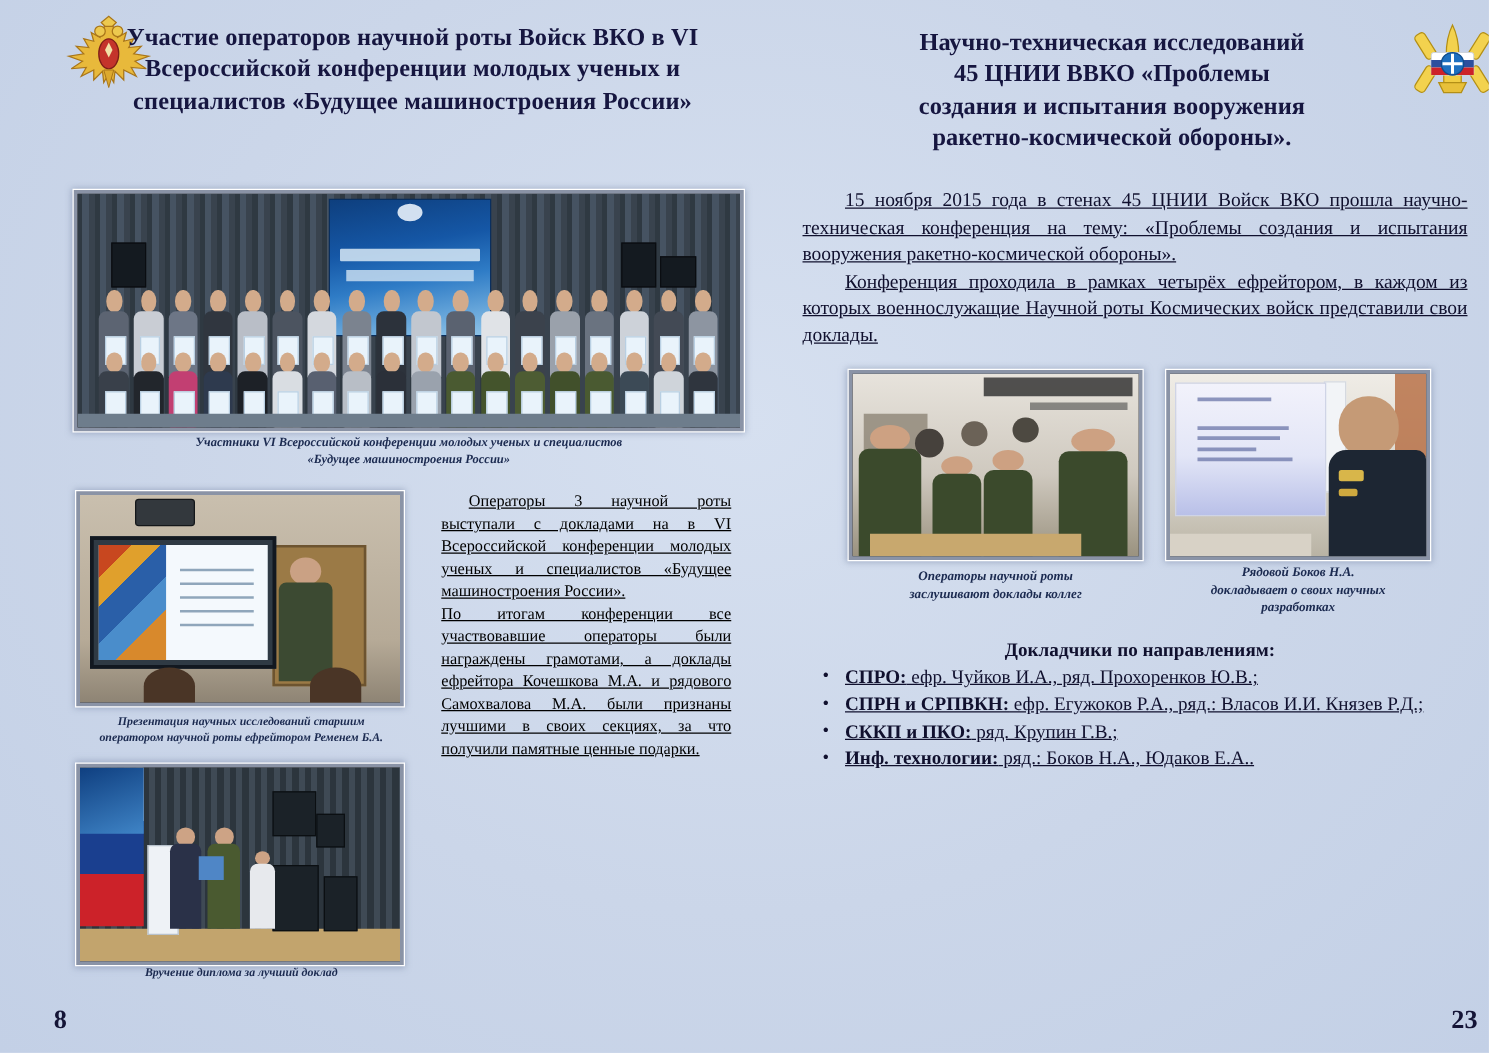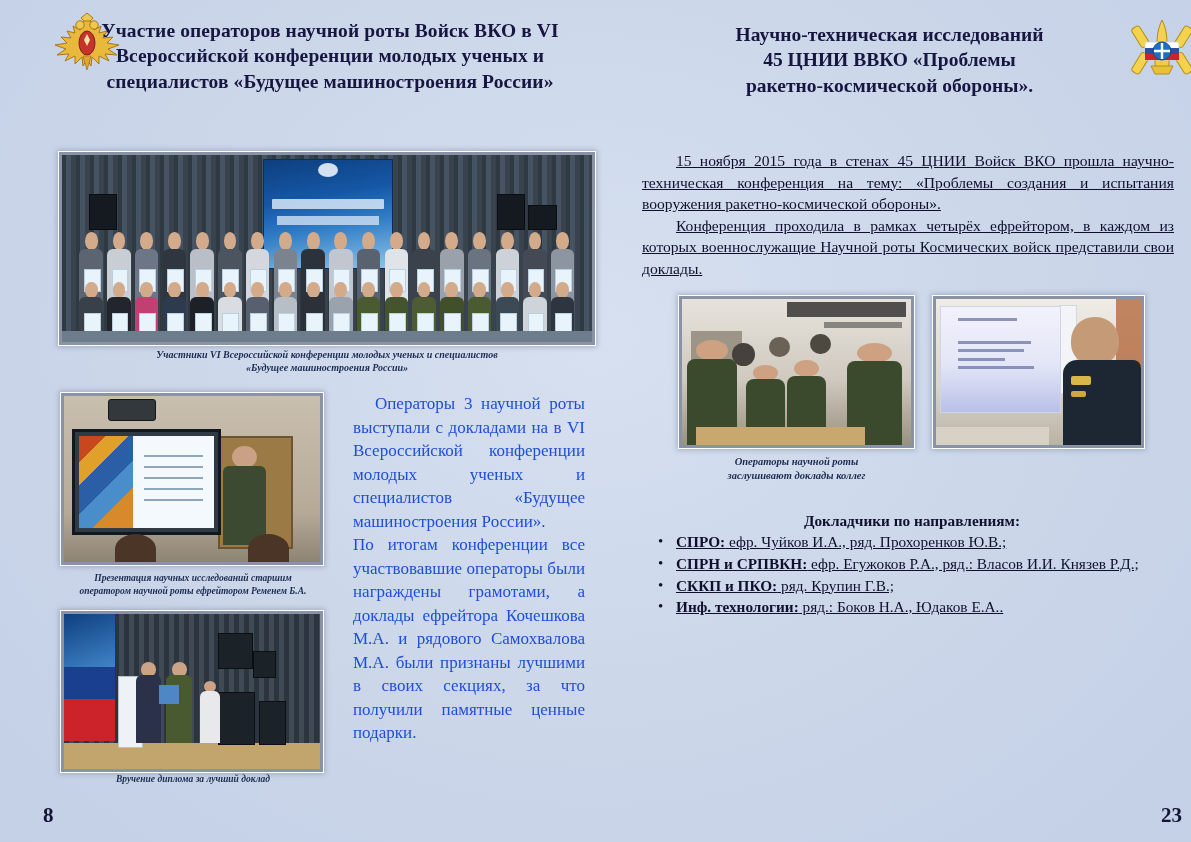--- a/index.html
+++ b/index.html
@@ -129,22 +129,23 @@
   .body-text{
     position:absolute;
     font-family:"Liberation Serif", serif;
     color:#10102e;
     text-align:justify;
   }
   .body-text p{margin:0;text-indent:34px;text-decoration:underline;}
 
   .left-col-text{
     position:absolute;left:336px;top:392px;width:232px;
-    font-size:17px;line-height:1.385;color:#1d4ed8;
+    font-size:13px;line-height:1.385;color:#000000;
     text-align:justify;
+    text-decoration:underline;
   }
   .left-col-text p{margin:0;}
   .left-col-text p.first{text-indent:22px;}
 
   .speakers{
     position:absolute;left:625px;top:512px;width:540px;
     font-size:15.3px;color:#10102e;
   }
   .speakers .ttl{text-align:center;font-weight:bold;margin-bottom:2px;}
   .speakers ul{margin:0;padding:0 0 0 34px;list-style:none;}
@@ -489,20 +490,21 @@
           <rect x="16" y="40" width="34" height="6" fill="#cc2229"></rect>
           <circle cx="33" cy="37" r="9" fill="#1d6fbf" stroke="#0f4c8c" stroke-width="1"></circle>
           <path d="M33 29 L33 45 M25 37 L41 37" stroke="#ffffff" stroke-width="2.4"></path>
         </g>
       </svg>
     </div>
 
     <div class="hdr hdr-right" style="left:29px;">
       <span class="l">Научно-техническая исследований</span>
       <span class="l">45 ЦНИИ ВВКО «Проблемы</span>
+      <span class="l">создания и испытания вооружения</span>
       <span class="l">ракетно-космической обороны».</span>
     </div>
 
     <div class="body-text" style="left:29px;top:150px;width:532px;font-size:15.6px;line-height:1.38;">
       <p>15 ноября 2015 года в стенах 45 ЦНИИ Войск ВКО прошла научно-техническая конференция  на тему: «Проблемы создания и испытания вооружения ракетно-космической обороны».</p>
       <p>Конференция проходила в рамках четырёх ефрейтором, в каждом  из которых военнослужащие Научной роты Космических войск представили свои доклады.</p>
     </div>
 
     <div class="photo" style="left:66px;top:296px;width:235px;height:152px;">
       <div class="inner">
@@ -553,20 +555,25 @@
         <div class="ph5-off">
           <span class="h"></span>
             <span class="b"></span>
           <span class="ep"></span>
             <span class="ep2"></span>
         </div>
         <div style="position:absolute;left:0;bottom:0;width:55%;height:12%;background:#d8d2c6;"></div>
       </div>
     </div>
 
+    <div class="cap" style="left:318px;top:452px;width:215px;font-size:10.5px;">
+      <span style="display:block">Рядовой Боков Н.А.</span>
+      <span style="display:block">докладывает о своих научных</span>
+      <span style="display:block">разработках</span>
+    </div>
 
     <div class="speakers" style="left:29px;top:512px;width:540px;">
       <div class="ttl">Докладчики по направлениям:</div>
       <ul>
         <li>
           <b>СПРО:</b><span> ефр. Чуйков И.А., ряд. Прохоренков Ю.В.;</span>
         </li>
         <li>
           <b>СПРН  и  СРПВКН:</b><span> ефр.  Егужоков  Р.А.,  ряд.:  Власов  И.И. Князев Р.Д.;</span>
         </li>

